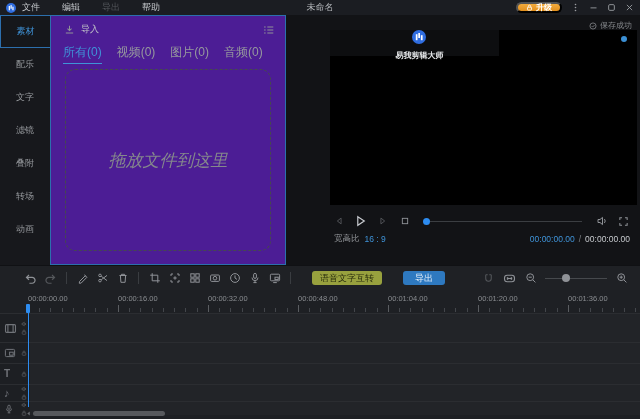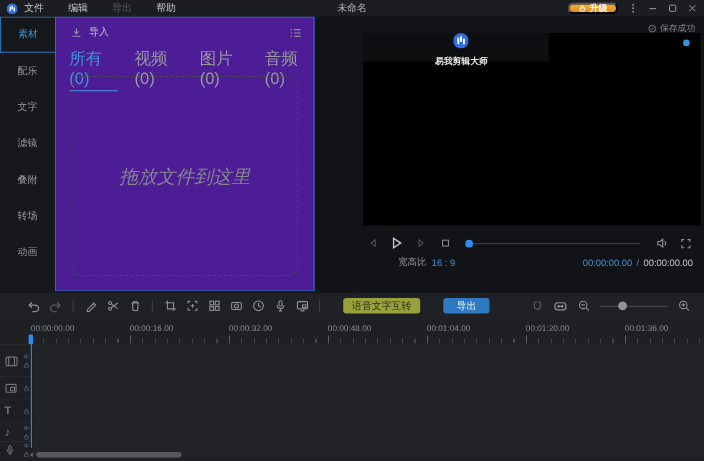--- a/index.html
+++ b/index.html
@@ -18,37 +18,37 @@
 
   
   .sidebar { position:absolute; left:0; top:15px; width:50px; height:250px; background:#17181c; display:flex; flex-direction:column; }
   .side-item { height:33px; display:flex; align-items:center; justify-content:center; font-size:9px; color:#96999d; }
   .side-item.active { color:#3f93d8; background:#15171b; border:1px solid #2c6fad; border-right:none; }
 
   
   .media-panel { position:absolute; left:50px; top:15px; width:236px; height:250px; background:#4c1d95; border:1px solid #2c6fad; }
   .media-header { display:flex; align-items:center; padding:7px 10px 0 12px; color:#c0c3c7; font-size:9px; gap:5px; }
   .media-header .spacer { flex:1; }
-  .media-tabs { display:flex; gap:15px; padding:8px 0 0 12px; font-size:15px; color:#96999d; }
+  .media-tabs { display:flex; gap:15px; padding:8px 0 0 12px; font-size:12px; color:#96999d; }
   .media-tab.active { color:#3f93d8; border-bottom:1px solid #3f93d8; padding-bottom:2px; }
   .dropzone { position:absolute; left:14px; right:14px; top:53px; bottom:13px; border:1px dashed #46494e; border-radius:10px; display:flex; align-items:center; justify-content:center; }
   .dropzone span { font-size:17px; font-style:italic; color:#85888c; }
 
   
   .preview-panel { position:absolute; left:326px; top:15px; width:314px; height:250px; background:#121316; }
   .save-status { position:absolute; top:5px; right:8px; display:flex; align-items:center; gap:3px; font-size:8px; color:#85888c; }
   .video-area { position:absolute; left:4px; right:3px; top:15px; height:175px; background:#000; }
   .video-brandbar { height:26px; background:#0d0e10; display:flex; align-items:center; gap:6px; padding-left:10px; width:55%;flex-direction:column; }
   .brand-text { font-size:8px; font-weight:bold; color:#e8eaec; }
   .preview-dot { position:absolute; right:10px; top:6px; width:6px; height:6px; border-radius:50%; background:#3b8fd4; }
   .player-controls { position:absolute; left:6px; right:10px; top:198px; height:16px; display:flex; align-items:center; gap:9px; }
   .progress { flex:1; height:1px; background:#3b3e42; position:relative; margin:0 4px; }
   .progress-knob { position:absolute; left:-1px; top:-3px; width:7px; height:7px; border-radius:50%; background:#2d8cf0; }
   .player-info { position:absolute; left:8px; right:10px; top:218px; display:flex; align-items:center; font-size:8.5px; }
-  .aspect-label { color:#96999d;margin-left:28px; }
+  .aspect-label { color:#96999d; }
   .aspect-value { color:#3f93d8; margin-left:5px; }
   .times { margin-left:auto; display:flex; gap:4px; }
   .time-cur { color:#3f93d8; }
   .time-sep { color:#7d8084; }
   .time-total { color:#c6c9cd; }
 
   
   .toolbar { position:absolute; left:0; top:265px; width:640px; height:25px; background:#1f2125; display:flex; align-items:center; padding:0 12px 0 24px; gap:7px; border-top:1px solid #101114; }
   .t-icon { color:#8f9297; width:13px; height:13px; display:flex; align-items:center; justify-content:center; flex:0 0 auto; }
   .t-icon.dim { color:#55585c; }

